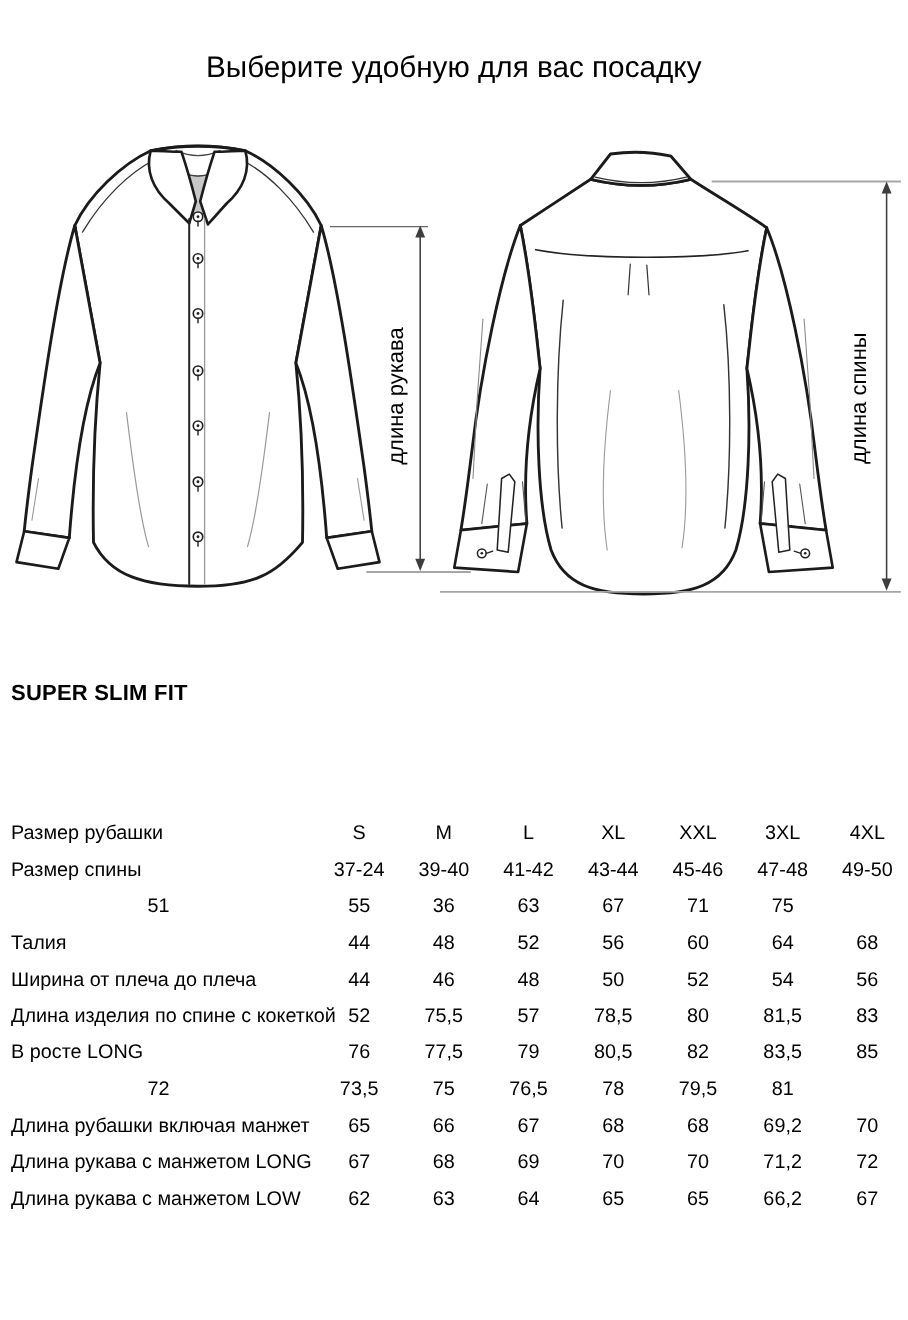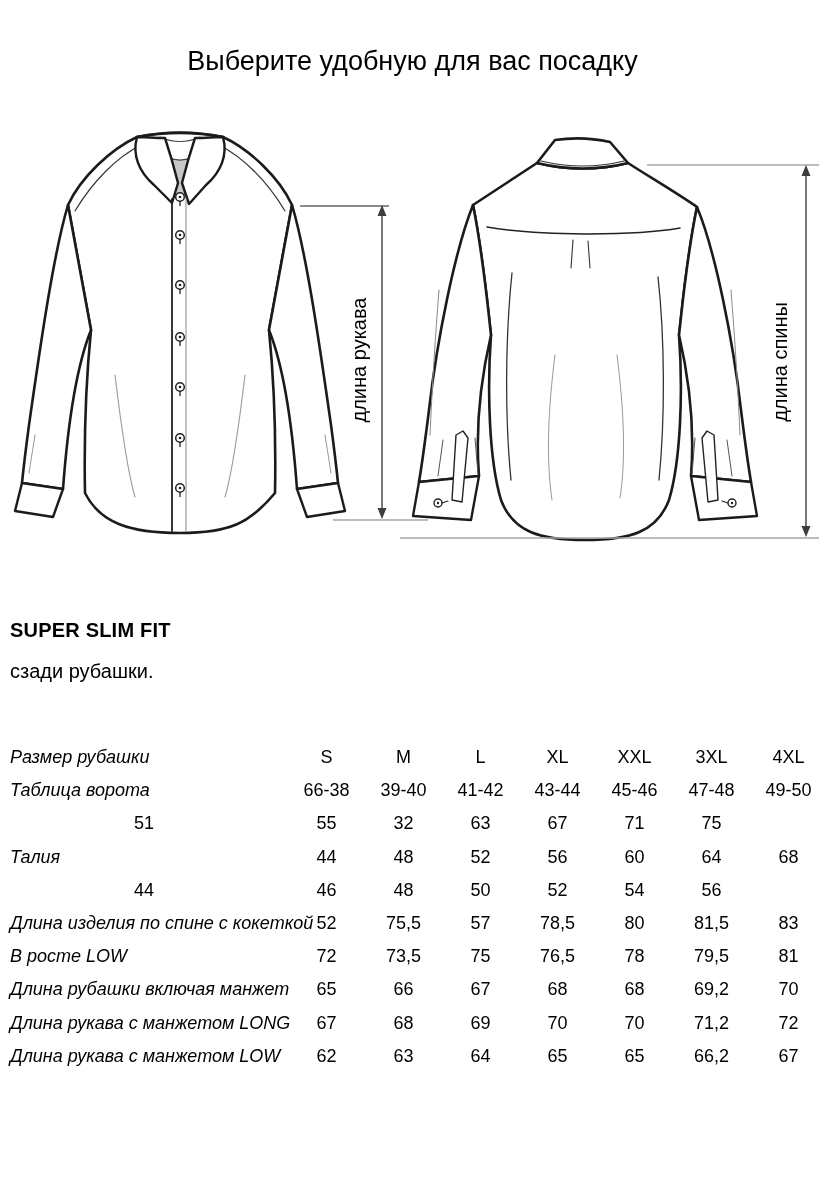--- a/index.html
+++ b/index.html
@@ -24,21 +24,21 @@
   }
   .size-table {
     position:absolute; top:741px; left:0; width:825px;
   }
   .trow {
     display:grid;
     grid-template-columns:288px repeat(7, 77px);
     height:33.2px; align-items:center;
     font-size:18px;
   }
-  .tlabel { padding-left:10px; white-space:nowrap;font-style:italic; }
+  .tlabel { padding-left:10px; white-space:nowrap; }
   .tval { text-align:center; }
 </style>
 </head>
 <body>
 
 <div class="title">Выберите удобную для вас посадку</div>
 
 <svg class="diagram-svg" width="825" height="600" viewBox="0 0 825 600" xmlns="http://www.w3.org/2000/svg">
 
   <g transform="translate(15,125)" fill="none" stroke-linejoin="round" stroke-linecap="round">
@@ -164,92 +164,101 @@
     <line x1="806" y1="169" x2="806" y2="534" stroke="#3d3d3d" stroke-width="1.4"></line>
     <polygon points="806,165 801.5,176 810.5,176" fill="#3d3d3d"></polygon>
     <polygon points="806,537 801.5,526 810.5,526" fill="#3d3d3d"></polygon>
     <text class="svg-label" x="787" y="362" text-anchor="middle" transform="rotate(-90 787 362)">длина спины</text>
   </g>
 </svg>
 
 <div class="fit-heading">SUPER SLIM FIT</div>
 
 <div class="fit-desc">
-  <div>сзади рубашки.</div>
 </div>
 
 <div class="size-table">
   <div>
   <div class="trow">
     <div class="tlabel">Размер рубашки</div>
     <div class="tval">S</div>
     <div class="tval">M</div>
     <div class="tval">L</div>
     <div class="tval">XL</div>
     <div class="tval">XXL</div>
     <div class="tval">3XL</div>
     <div class="tval">4XL</div>
   </div>
 
   <div class="trow">
-    <div class="tlabel">Таблица ворота</div>
-    <div class="tval">66-38</div>
+    <div class="tlabel">Размер спины</div>
+    <div class="tval">37-24</div>
     <div class="tval">39-40</div>
     <div class="tval">41-42</div>
     <div class="tval">43-44</div>
     <div class="tval">45-46</div>
     <div class="tval">47-48</div>
     <div class="tval">49-50</div>
   </div>
 
   <div class="trow">
     <div class="tval">51</div>
     <div class="tval">55</div>
-    <div class="tval">32</div>
+    <div class="tval">36</div>
     <div class="tval">63</div>
     <div class="tval">67</div>
     <div class="tval">71</div>
     <div class="tval">75</div>
   </div>
 
   <div class="trow">
     <div class="tlabel">Талия</div>
     <div class="tval">44</div>
     <div class="tval">48</div>
     <div class="tval">52</div>
     <div class="tval">56</div>
     <div class="tval">60</div>
     <div class="tval">64</div>
     <div class="tval">68</div>
   </div>
 
   <div class="trow">
+    <div class="tlabel">Ширина от плеча до плеча</div>
     <div class="tval">44</div>
     <div class="tval">46</div>
     <div class="tval">48</div>
     <div class="tval">50</div>
     <div class="tval">52</div>
     <div class="tval">54</div>
     <div class="tval">56</div>
   </div>
 
   <div class="trow">
     <div class="tlabel">Длина изделия по спине с кокеткой</div>
     <div class="tval">52</div>
     <div class="tval">75,5</div>
     <div class="tval">57</div>
     <div class="tval">78,5</div>
     <div class="tval">80</div>
     <div class="tval">81,5</div>
     <div class="tval">83</div>
   </div>
 
-
-  <div class="trow">
-    <div class="tlabel">В росте LOW</div>
+  <div class="trow">
+    <div class="tlabel">В росте LONG</div>
+    <div class="tval">76</div>
+    <div class="tval">77,5</div>
+    <div class="tval">79</div>
+    <div class="tval">80,5</div>
+    <div class="tval">82</div>
+    <div class="tval">83,5</div>
+    <div class="tval">85</div>
+  </div>
+
+  <div class="trow">
     <div class="tval">72</div>
     <div class="tval">73,5</div>
     <div class="tval">75</div>
     <div class="tval">76,5</div>
     <div class="tval">78</div>
     <div class="tval">79,5</div>
     <div class="tval">81</div>
   </div>
 
   <div class="trow">

